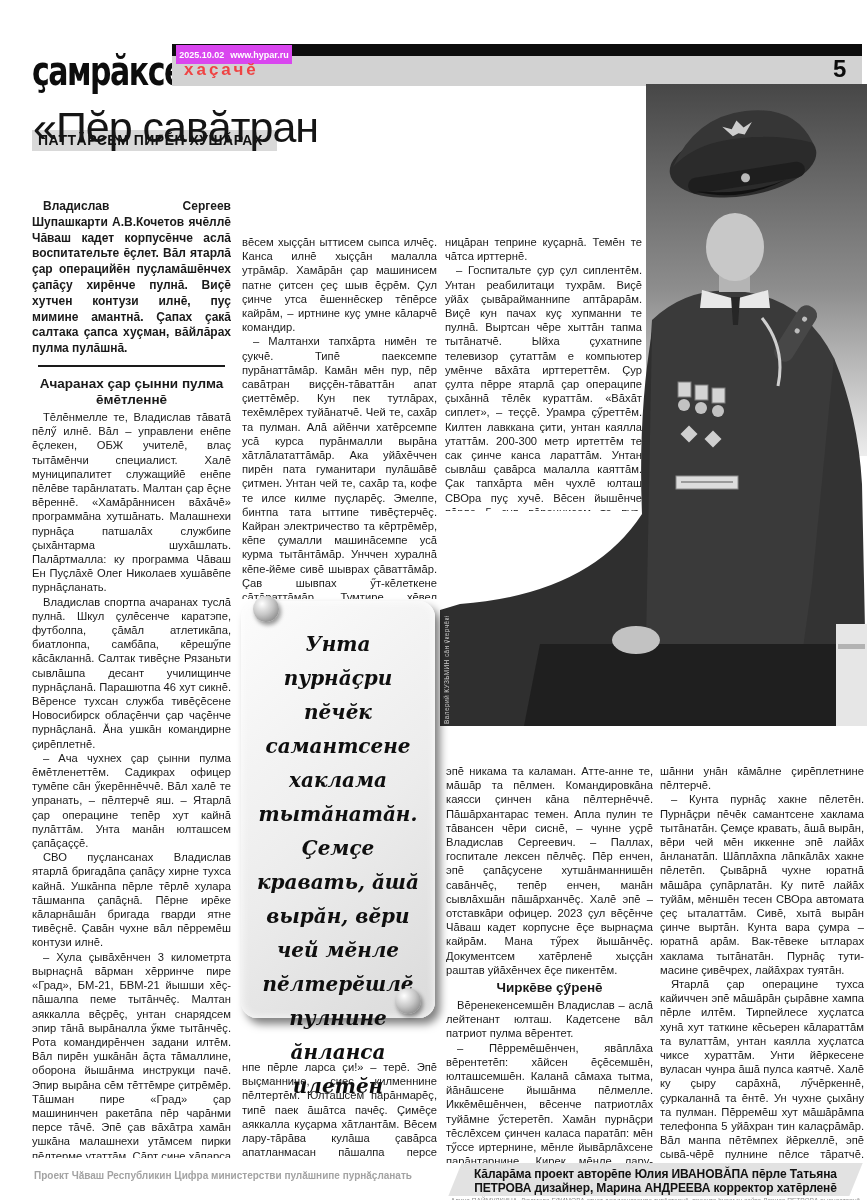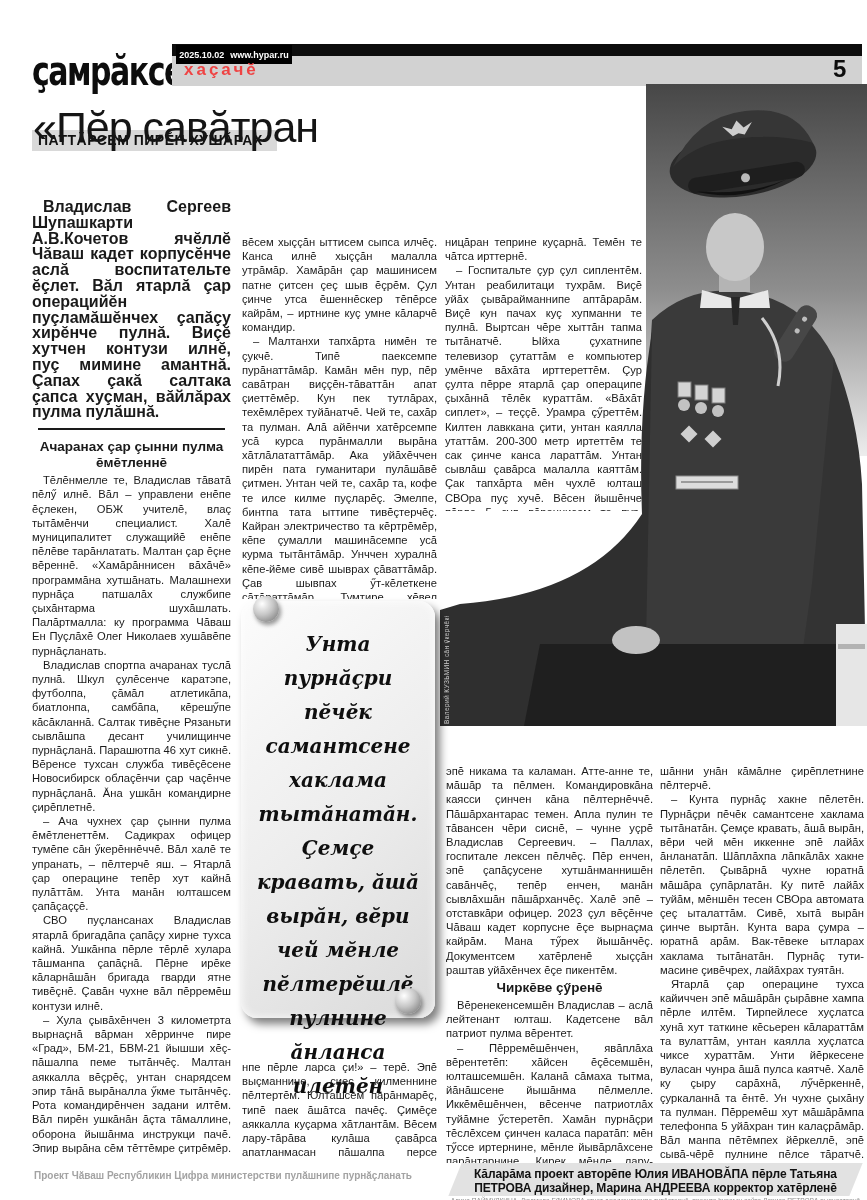--- a/index.html
+++ b/index.html
@@ -5,37 +5,37 @@
   html,body{margin:0;padding:0;background:#888;}
   .page{position:relative;width:867px;height:1200px;background:#ffffff;overflow:hidden;
         font-family:"Liberation Sans",sans-serif;color:#1a1a1a;margin:0 auto;}
 
   
   .masthead-logo{position:absolute;left:32px;top:47px;font-size:30px;font-weight:900;
         letter-spacing:-1.5px;transform:scaleY(1.35);transform-origin:left top;
         font-family:"DejaVu Sans",sans-serif;color:#0d0d0d;}
   .topbar{position:absolute;left:172px;top:44px;width:690px;height:12px;background:#0d0d0d;}
   .graystrip{position:absolute;left:172px;top:56px;width:690px;height:30px;background:#d2d2d2;}
-  .datebox{position:absolute;left:176px;top:45px;width:116px;height:19px;background:#000000;
+  .datebox{position:absolute;left:176px;top:45px;width:116px;height:19px;background:#d946ef;
         color:#fff;font-size:9px;font-weight:bold;display:flex;align-items:center;
         justify-content:center;gap:6px;white-space:nowrap;}
   .logo-sub{position:absolute;left:184px;top:60px;font-size:17px;font-weight:bold;letter-spacing:3px;color:#ef4444;}
   .pagenum{position:absolute;left:833px;top:55px;font-size:24px;font-weight:bold;color:#0d0d0d;}
 
   .kicker{position:absolute;left:32px;top:86px;background:#d9d9d9;padding:2px 14px 3px 6px;
         font-size:14px;font-weight:bold;letter-spacing:0.5px;color:#111;margin-top:44px;}
   .headline{position:absolute;left:33px;top:103px;width:615px;font-size:43px;line-height:49px;
         letter-spacing:-1px;color:#151515;font-weight:400;}
 
   
   .col{position:absolute;overflow:hidden;font-size:11.2px;line-height:14.2px;text-align:justify;}
   .col p{margin:0;text-indent:11px;}
   .col p.cont{text-indent:0;margin-top:38px;}
   .sub{font-size:13.5px;line-height:16px;text-align:center;margin:3px 0 2px;font-weight:bold;}
-  .lead{font-weight:bold;font-size:16px;line-height:15.8px;text-align:justify;text-indent:0;}
+  .lead{font-weight:bold;font-size:12px;line-height:15.8px;text-align:justify;text-indent:0;}
   .lead-divider{height:2px;background:#1a1a1a;margin:8px 6px 9px;}
 
   #col1{left:32px;top:199px;width:199px;height:959px;}
   #col2top{left:242px;top:197px;width:195px;height:402px;}
   #col2bottom{left:242px;top:1022px;width:195px;height:140px;}
   #col3{left:445px;top:197px;width:197px;height:314px;}
   #col4{left:446px;top:726px;width:207px;height:437px;}
   #col5{left:660px;top:726px;width:204px;height:437px;}
 
   

